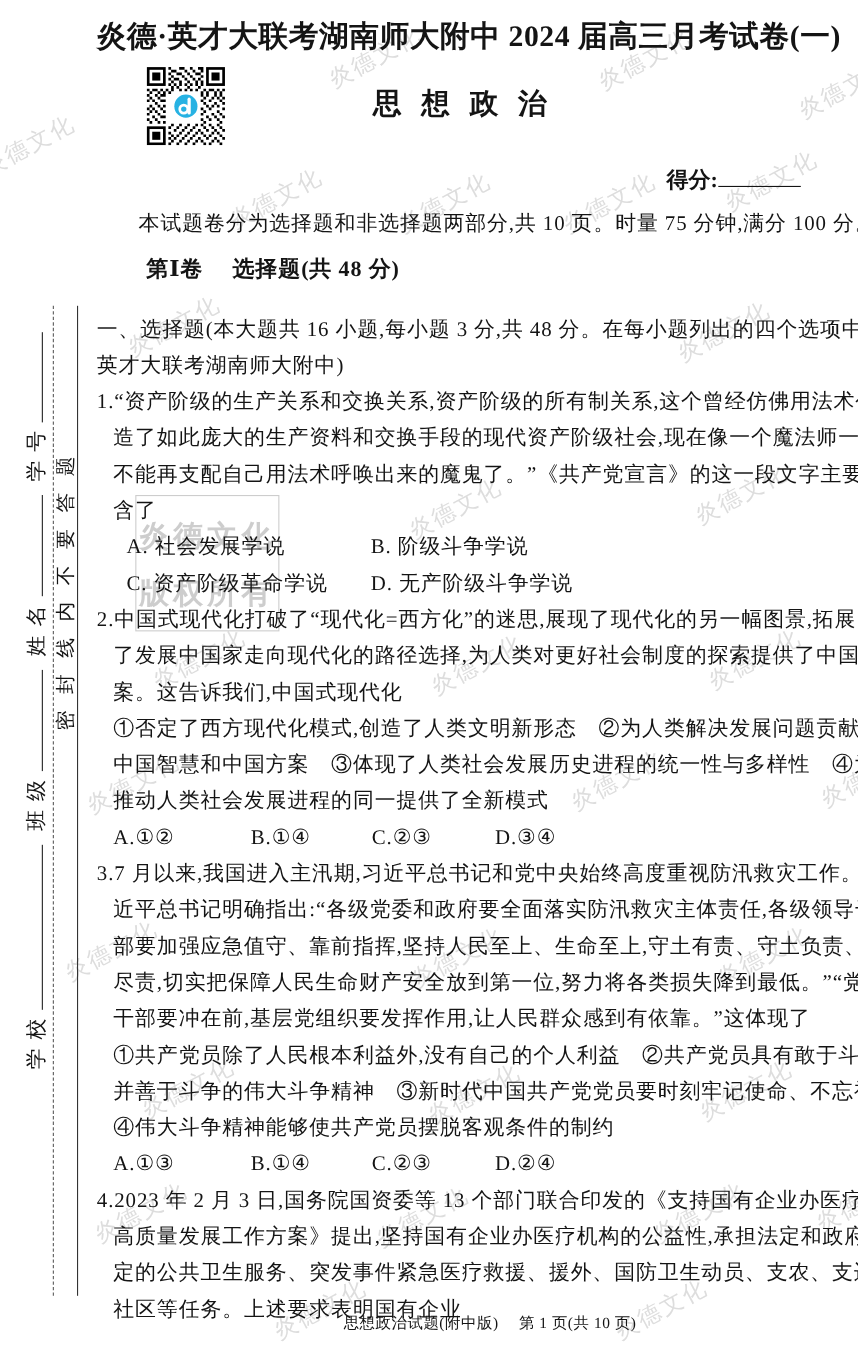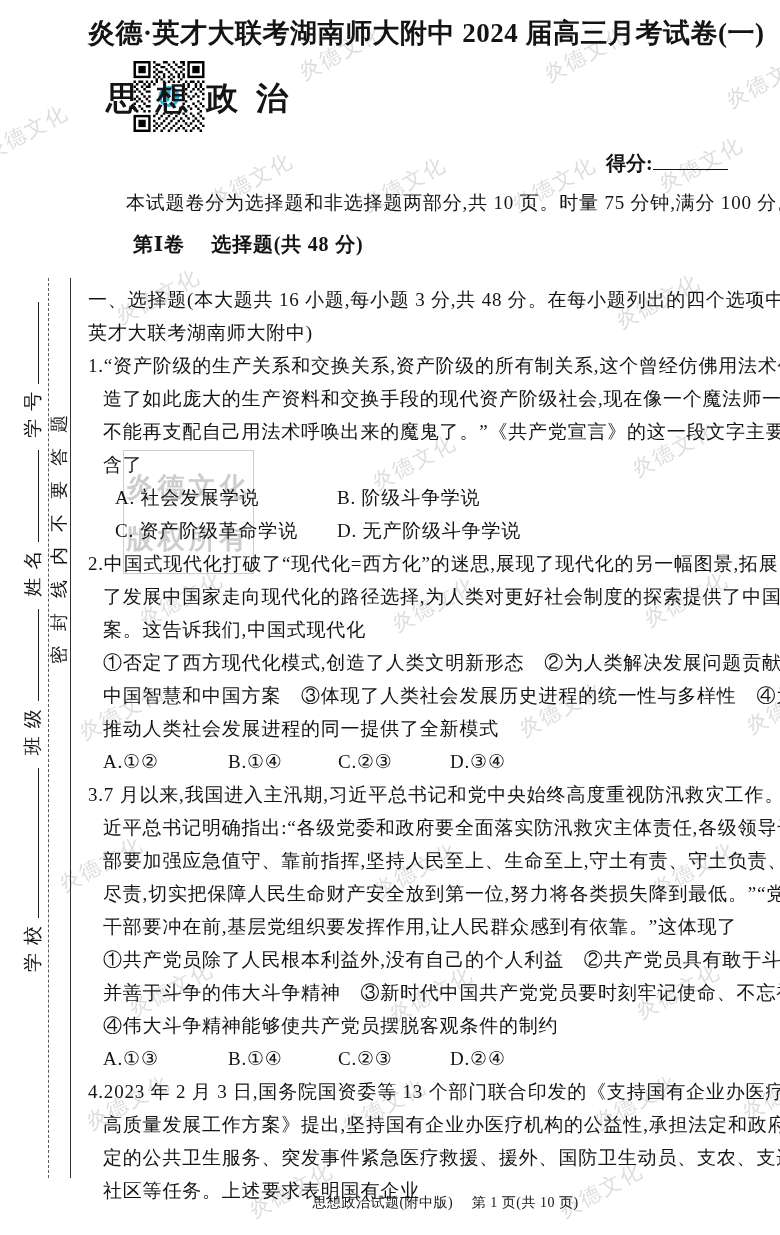--- a/index.html
+++ b/index.html
@@ -15,22 +15,22 @@
   .wmbox { position:absolute; left:123px; top:450px; width:131px; height:124px;
            border:1px solid #cdcdcd; z-index:1; text-align:center; padding-top:10px; }
   .wmbox .wmbig { font-size:27px; font-weight:bold; color:#c5c5c5; letter-spacing:4px;
                   line-height:52px; opacity:.85; }
 
   
   .exam-title { position:absolute; left:88px; top:15px; width:660px; text-align:center;
                 font-size:27px; font-weight:900; white-space:nowrap; z-index:2;
                 letter-spacing:.5px; }
   .qr { position:absolute; left:133px; top:61px; z-index:2; }
-  .subject { position:absolute; left:88px; top:77px; width:660px; 
-             font-size:32px; font-weight:700; letter-spacing:18px; padding-left:18px;
+  .subject { position:absolute; left:88px; top:77px; width:660px; text-align:center;
+             font-size:26px; font-weight:700; letter-spacing:18px; padding-left:18px;
              font-family:"Liberation Sans","DejaVu Sans",sans-serif; z-index:2; }
   .score { position:absolute; left:606px; top:150px; font-size:20px; font-weight:700;
            z-index:2; white-space:nowrap;text-align:center; }
   .score-blank { display:inline-block; width:75px; height:17px;
                  border-bottom:1.6px solid #141414; vertical-align:baseline; }
   .intro { position:absolute; left:88px; top:190px; width:665px; font-size:19px;
            text-indent:38px; white-space:nowrap; z-index:2; letter-spacing:.8px; }
   .section-heading { position:absolute; left:88px; top:231px; width:660px;
                      text-align:left; padding-left:45px; font-size:20px;
                      font-weight:700; z-index:2; letter-spacing:.8px; }

